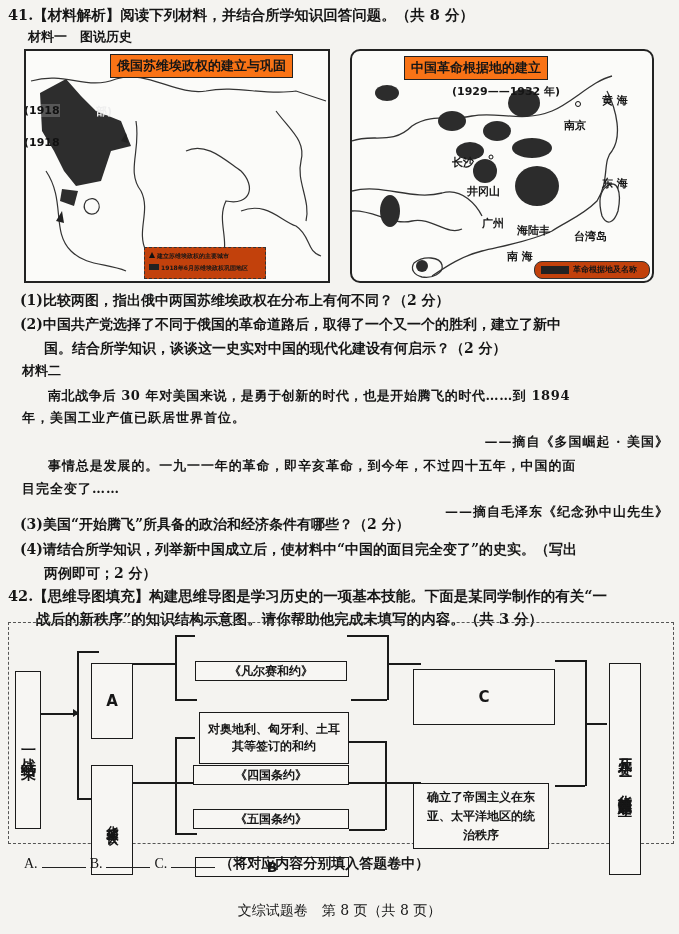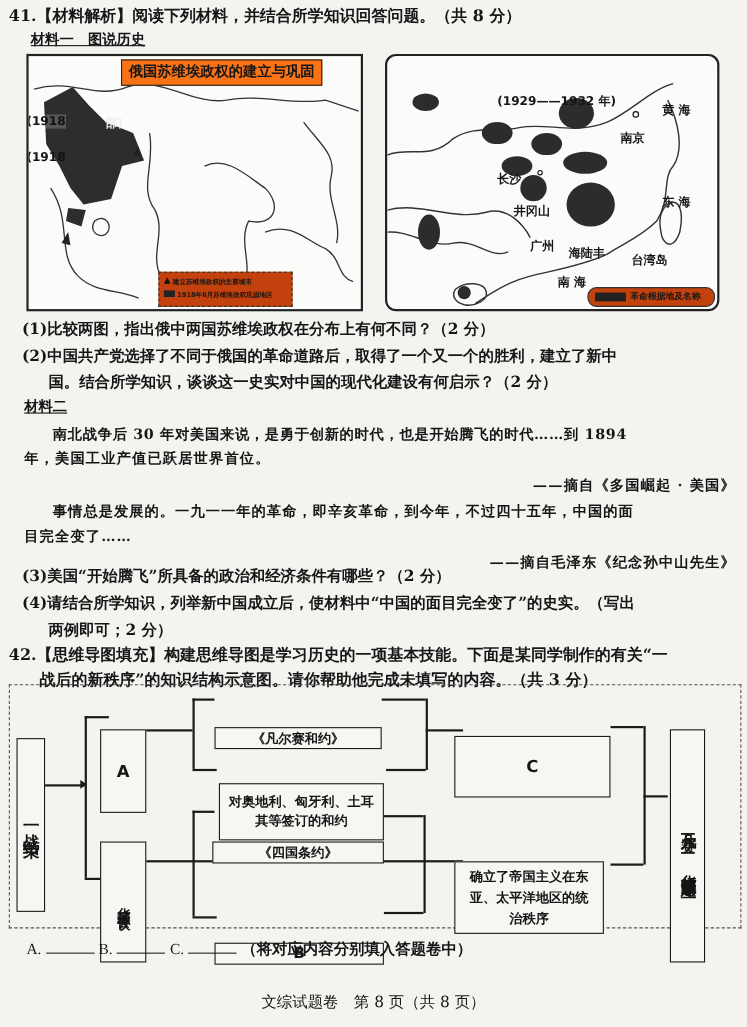--- a/index.html
+++ b/index.html
@@ -5,21 +5,21 @@
     html, body { margin:0; padding:0; }
     body {
       width:679px; height:934px; background:#f4f3f0; color:#161616;
       font-family:"DejaVu Serif","Liberation Serif",serif;
       position:relative; overflow:hidden;
     }
     .abs { position:absolute; }
     .t { font-size:14px; line-height:20px; white-space:nowrap; font-weight:bold; }
     .q-title { font-size:14.5px; }
     .kai { font-family:"DejaVu Serif","Liberation Serif",serif; font-weight:bold; letter-spacing:1px; }
-    .sub { font-size:13px;text-decoration:underline; }
+    .sub { font-size:13px; }
     
     .map { position:absolute; border:2px solid #222; background:#fbfbf9; overflow:hidden; }
     .map svg { position:absolute; left:0; top:0; }
     .map-title-box {
       position:absolute; border:1.5px solid #222; background:#f97316;
       font-size:13px; font-weight:bold; padding:2px 6px; white-space:nowrap; line-height:18px;
       font-family:"DejaVu Sans","Liberation Sans",sans-serif;
     }
     .maplabel { position:absolute; font-size:11px; font-weight:bold; white-space:nowrap;
       font-family:"DejaVu Sans","Liberation Sans",sans-serif; }
@@ -88,20 +88,21 @@
     <ellipse cx="180" cy="97" rx="20" ry="10" fill="#2c2c2c"></ellipse>
     <ellipse cx="118" cy="100" rx="14" ry="9" fill="#2c2c2c"></ellipse>
     <ellipse cx="133" cy="120" rx="12" ry="12" fill="#2c2c2c"></ellipse>
     <ellipse cx="185" cy="135" rx="22" ry="20" fill="#2c2c2c"></ellipse>
     <ellipse cx="38" cy="160" rx="10" ry="16" fill="#2c2c2c"></ellipse>
     <ellipse cx="35" cy="42" rx="12" ry="8" fill="#2c2c2c"></ellipse>
     <ellipse cx="70" cy="215" rx="6" ry="6" fill="#2c2c2c"></ellipse>
     <circle cx="139" cy="106" r="2" fill="none" stroke="#111"></circle>
     <circle cx="226" cy="53" r="2.5" fill="none" stroke="#111"></circle>
   </svg>
+  <div class="map-title-box" style="left:52px;top:5px;">中国革命根据地的建立</div>
   <div class="maplabel" style="left:100px;top:33px;">(1929——1932 年)</div>
   <div class="maplabel" style="left:250px;top:42px;">黄 海</div>
   <div class="maplabel" style="left:212px;top:67px;">南京</div>
   <div class="maplabel" style="left:100px;top:104px;">长沙</div>
   <div class="maplabel" style="left:115px;top:133px;">井冈山</div>
   <div class="maplabel" style="left:130px;top:165px;">广州</div>
   <div class="maplabel" style="left:165px;top:172px;">海陆丰</div>
   <div class="maplabel" style="left:250px;top:125px;">东 海</div>
   <div class="maplabel" style="left:155px;top:198px;">南 海</div>
   <div class="maplabel" style="left:222px;top:178px;">台湾岛</div>
@@ -154,20 +155,21 @@
   <div class="line" style="left:338px;top:12px;width:40px;height:1.5px;"></div>
   <div class="line" style="left:342px;top:76px;width:36px;height:1.5px;"></div>
   <div class="line" style="left:378px;top:12px;width:1.5px;height:65px;"></div>
   <div class="line" style="left:378px;top:40px;width:34px;height:1.5px;"></div>
 
   <div class="line" style="left:124px;top:159px;width:62px;height:1.5px;"></div>
   <div class="line" style="left:166px;top:114px;width:1.5px;height:96px;"></div>
   <div class="line" style="left:166px;top:114px;width:20px;height:1.5px;"></div>
   <div class="line" style="left:166px;top:210px;width:22px;height:1.5px;"></div>
   <div class="box" style="left:184px;top:106px;width:154px;height:18px;font-size:12px;">《四国条约》</div>
+  <div class="box" style="left:184px;top:150px;width:154px;height:18px;font-size:12px;">《五国条约》</div>
   <div class="box" style="left:186px;top:198px;width:152px;height:18px;font-size:14px;font-family:'DejaVu Sans','Liberation Sans',sans-serif;">B</div>
   <div class="line" style="left:340px;top:118px;width:36px;height:1.5px;"></div>
   <div class="line" style="left:340px;top:206px;width:36px;height:1.5px;"></div>
   <div class="line" style="left:376px;top:118px;width:1.5px;height:89px;"></div>
   <div class="line" style="left:340px;top:159px;width:72px;height:1.5px;"></div>
 
   <div class="box" style="left:404px;top:10px;width:140px;height:54px;font-size:15px;font-family:'DejaVu Sans','Liberation Sans',sans-serif;">C</div>
 
   <div class="box" style="left:404px;top:124px;width:136px;height:66px;font-size:12px;line-height:19px;text-align:center;justify-content:flex-start;padding:16px 8px;box-sizing:border-box;">确立了帝国主义在东亚、太平洋地区的统治秩序</div>
   <div class="line" style="left:546px;top:37px;width:30px;height:1.5px;"></div>

